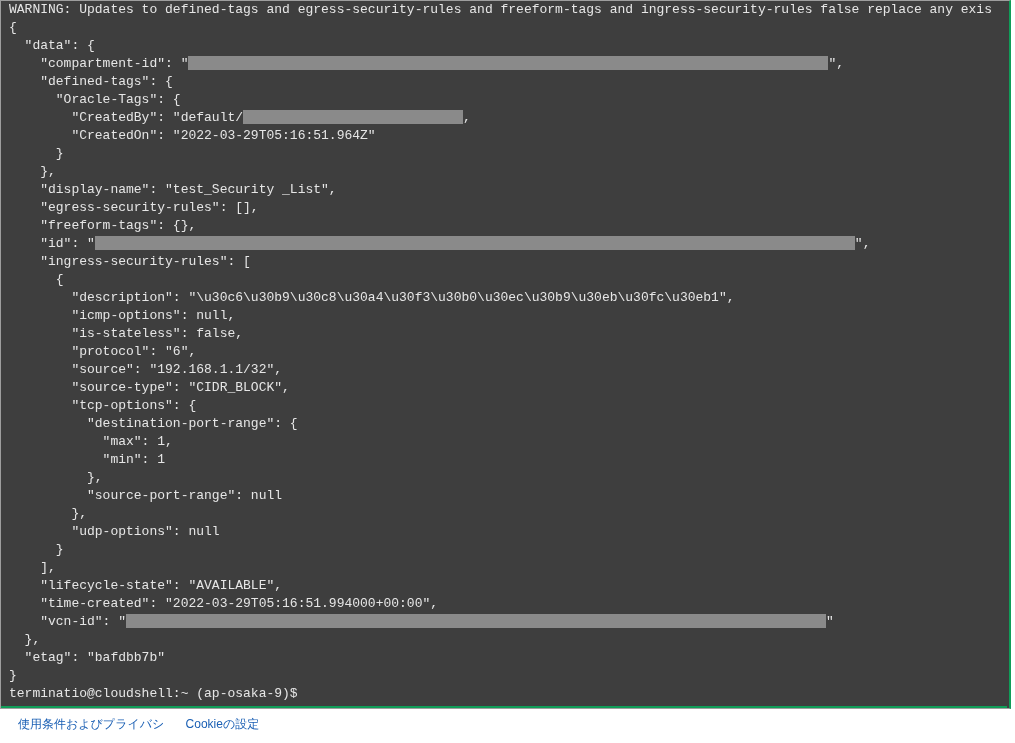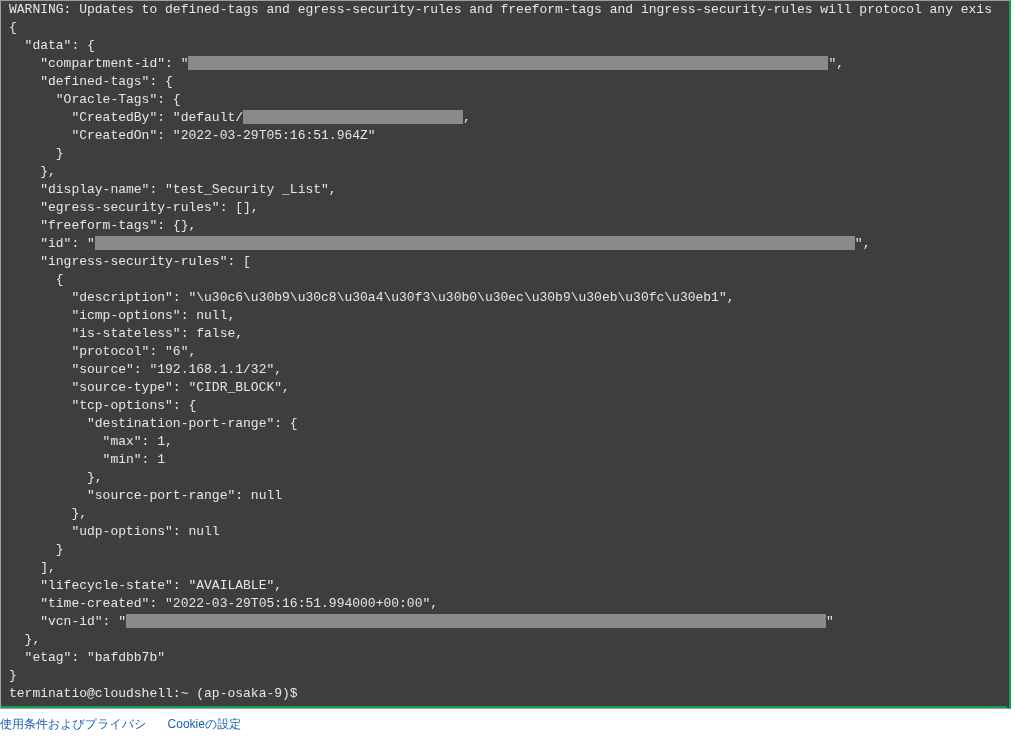--- a/index.html
+++ b/index.html
@@ -41,21 +41,21 @@
   .redact {
     display: inline-block;
     vertical-align: -3px;
     height: 14px;
     background: #8a8a8a;
   }
   .footer {
     width: 1013px;
     height: 30px;
     line-height: 30px;
-    padding-left: 0;
+    padding-left: 18px;
     font-family: -apple-system, BlinkMacSystemFont, "Segoe UI", Arial, sans-serif;
     font-size: 12px;
     color: #333;
     background: #fff;
     box-sizing: border-box;
   }
   .footer a {
     color: #1a5fb4;
     text-decoration: none;
     margin-right: 18px;
@@ -69,21 +69,21 @@
     left: 0; right: 2px; bottom: 0;
     height: 2px;
     background: #0f9d58;
   }
 </style>
 </head>
 <body>
 
 <div class="terminal-wrap">
   <div class="terminal">
-    <pre class="code">WARNING: Updates to defined-tags and egress-security-rules and freeform-tags and ingress-security-rules will protocol any exis</pre>
+    <pre class="code">WARNING: Updates to defined-tags and egress-security-rules and freeform-tags and ingress-security-rules false replace any exis</pre>
     <pre class="code" id="json-body"><div style="white-space: pre;">{</div><div style="white-space: pre;">  "data": {</div><div style="white-space: pre;">    "compartment-id": "<span class="redact" style="width: 640px;"></span>",</div><div style="white-space: pre;">    "defined-tags": {</div><div style="white-space: pre;">      "Oracle-Tags": {</div><div style="white-space: pre;">        "CreatedBy": "default/<span class="redact" style="width: 220px;"></span>,</div><div style="white-space: pre;">        "CreatedOn": "2022-03-29T05:16:51.964Z"</div><div style="white-space: pre;">      }</div><div style="white-space: pre;">    },</div><div style="white-space: pre;">    "display-name": "test_Security _List",</div><div style="white-space: pre;">    "egress-security-rules": [],</div><div style="white-space: pre;">    "freeform-tags": {},</div><div style="white-space: pre;">    "id": "<span class="redact" style="width: 760px;"></span>",</div><div style="white-space: pre;">    "ingress-security-rules": [</div><div style="white-space: pre;">      {</div><div style="white-space: pre;">        "description": "\u30c6\u30b9\u30c8\u30a4\u30f3\u30b0\u30ec\u30b9\u30eb\u30fc\u30eb1",</div><div style="white-space: pre;">        "icmp-options": null,</div><div style="white-space: pre;">        "is-stateless": false,</div><div style="white-space: pre;">        "protocol": "6",</div><div style="white-space: pre;">        "source": "192.168.1.1/32",</div><div style="white-space: pre;">        "source-type": "CIDR_BLOCK",</div><div style="white-space: pre;">        "tcp-options": {</div><div style="white-space: pre;">          "destination-port-range": {</div><div style="white-space: pre;">            "max": 1,</div><div style="white-space: pre;">            "min": 1</div><div style="white-space: pre;">          },</div><div style="white-space: pre;">          "source-port-range": null</div><div style="white-space: pre;">        },</div><div style="white-space: pre;">        "udp-options": null</div><div style="white-space: pre;">      }</div><div style="white-space: pre;">    ],</div><div style="white-space: pre;">    "lifecycle-state": "AVAILABLE",</div><div style="white-space: pre;">    "time-created": "2022-03-29T05:16:51.994000+00:00",</div><div style="white-space: pre;">    "vcn-id": "<span class="redact" style="width: 700px;"></span>"</div><div style="white-space: pre;">  },</div><div style="white-space: pre;">  "etag": "bafdbb7b"</div><div style="white-space: pre;">}</div></pre>
     <div class="prompt-line"><span>terminatio@cloudshell:~ (ap-osaka-9)$</span> </div>
   </div>
   <div class="bottom-border"></div>
 </div>
 
 <div class="footer">
   <a>使用条件およびプライバシ</a>
   <a>Cookieの設定</a>
 </div>

